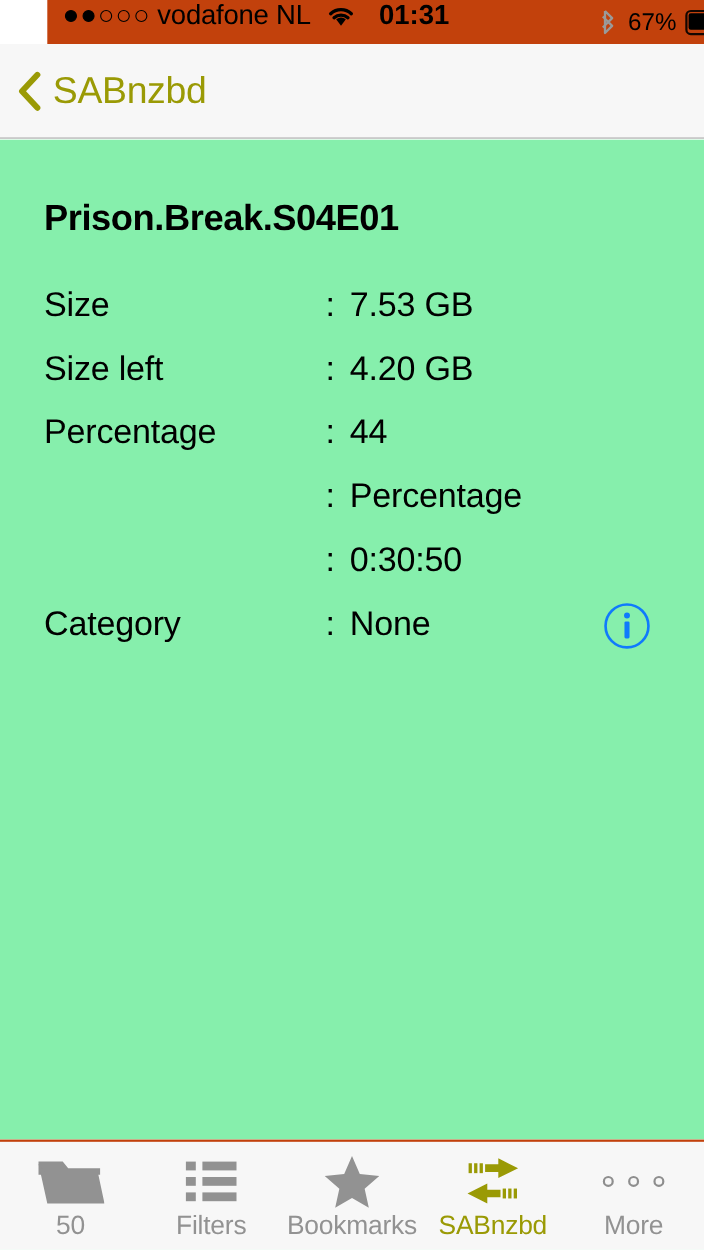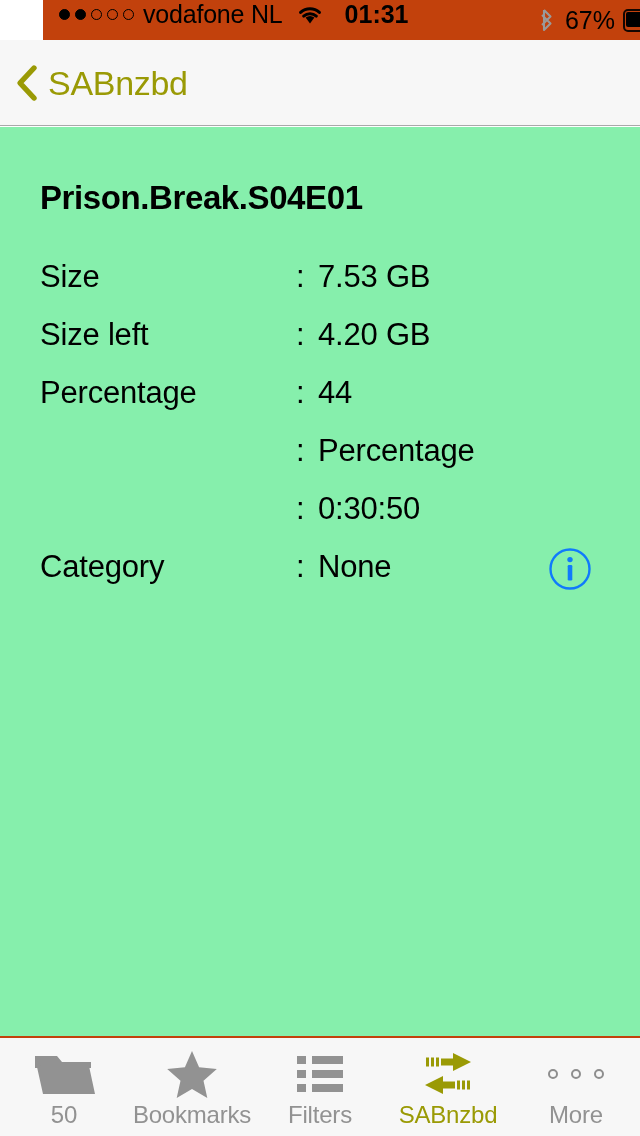--- a/index.html
+++ b/index.html
@@ -19,21 +19,21 @@
   }
   .sb-left{ display:flex; align-items:center; padding-left:16px; }
   .sb-right{ position:absolute; right:14px; top:0; height:40px; display:flex; align-items:center; }
   .dots{ display:flex; align-items:center; gap:5px; margin-right:9px; }
   .dot{ width:11px; height:11px; border-radius:50%; border:1.6px solid #000; }
   .dot.filled{ background:#000; }
   .carrier{ font-size:25px; color:#000; letter-spacing:-0.2px; }
   .wifi{ margin-left:14px; width:26px; height:20px; position:relative; }
   .clock{ margin-left:22px; font-size:25px; font-weight:bold; color:#000; letter-spacing:0px;}
   .bt{ width:15px; height:24px; margin-right:10px; }
-  .batt-pct{ font-size:25px; color:#000; margin-right:8px; }
+  .batt-pct{ font-size:22px; color:#000; margin-right:8px; }
   .battery{ position:relative; width:46px; height:23px; }
   .battery .shell{
     position:absolute; left:0; top:0; width:42px; height:23px;
     border:2px solid #000; border-radius:5px; opacity:.9;
   }
   .battery .fill{
     position:absolute; left:3px; top:3px; height:15px; background:#000; border-radius:2px;
   }
   .battery .nub{
     position:absolute; left:43px; top:8px; width:4px; height:8px;
@@ -193,38 +193,38 @@
         <span class="glyph">
           <svg width="62" height="44" viewBox="0 0 62 44">
             <path d="M2 4 h22 l5 6 h29 v6 H2 Z" fill="#929292"></path>
             <path d="M2 6 L10 42 h52 L56 14 H8 Z" fill="#929292"></path>
           </svg>
         </span>
         <span class="tlabel">50</span>
       </div>
       <div class="tab">
         <span class="glyph">
-          <svg width="54" height="50" viewBox="0 0 54 50">
-            <path d="M27 2 L34.1 18.2 L51.8 20 L38.5 31.7 L42.3 49 L27 40 L11.7 49 L15.5 31.7 L2.2 20 L19.9 18.2 Z" fill="#929292"></path>
-          </svg>
-        </span>
-        <span class="tlabel">Bookmarks</span>
-      </div>
-      <div class="tab">
-        <span class="glyph">
           <span class="listicon">
             <i class="sq" style="top:0;background:#929292"></i>
             <i class="ln" style="top:0;background:#929292"></i>
             <i class="sq" style="top:14px;background:#929292"></i>
             <i class="ln" style="top:14px;background:#929292"></i>
             <i class="sq" style="top:28px;background:#929292"></i>
             <i class="ln" style="top:28px;background:#929292"></i>
           </span>
         </span>
         <span class="tlabel">Filters</span>
+      </div>
+      <div class="tab">
+        <span class="glyph">
+          <svg width="54" height="50" viewBox="0 0 54 50">
+            <path d="M27 2 L34.1 18.2 L51.8 20 L38.5 31.7 L42.3 49 L27 40 L11.7 49 L15.5 31.7 L2.2 20 L19.9 18.2 Z" fill="#929292"></path>
+          </svg>
+        </span>
+        <span class="tlabel">Bookmarks</span>
       </div>
       <div class="tab active">
         <span class="glyph">
           <svg width="58" height="46" viewBox="0 0 58 46">
             <path d="M34 2 L52 11 L34 20 L34 14.5 L22 14.5 L22 7.5 L34 7.5 Z" fill="#9a9a05"></path>
             <g fill="#9a9a05">
               <rect x="7" y="6.5" width="3" height="9"></rect>
               <rect x="12" y="6.5" width="3" height="9"></rect>
               <rect x="17" y="6.5" width="3" height="9"></rect>
             </g>

